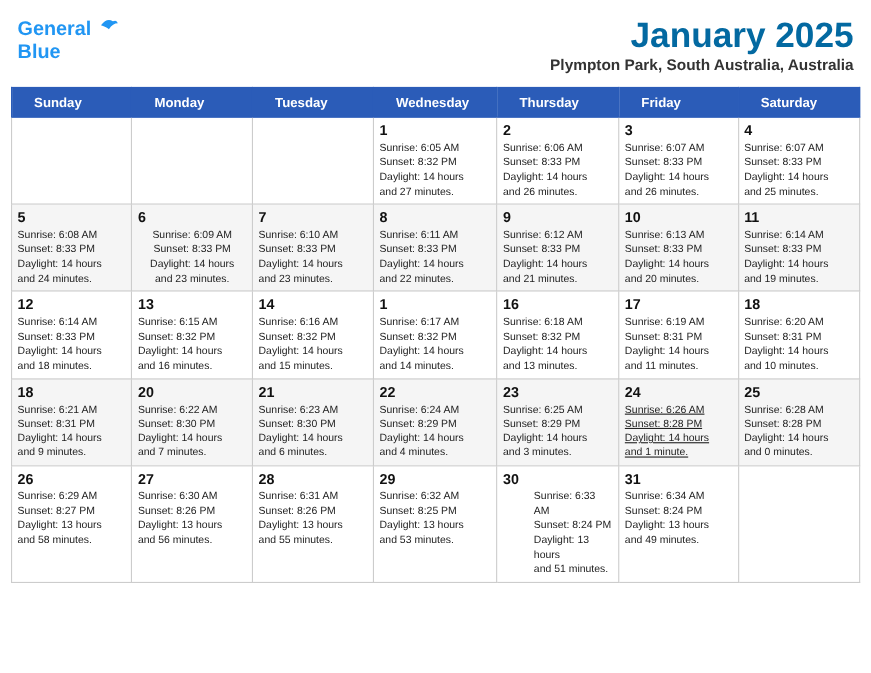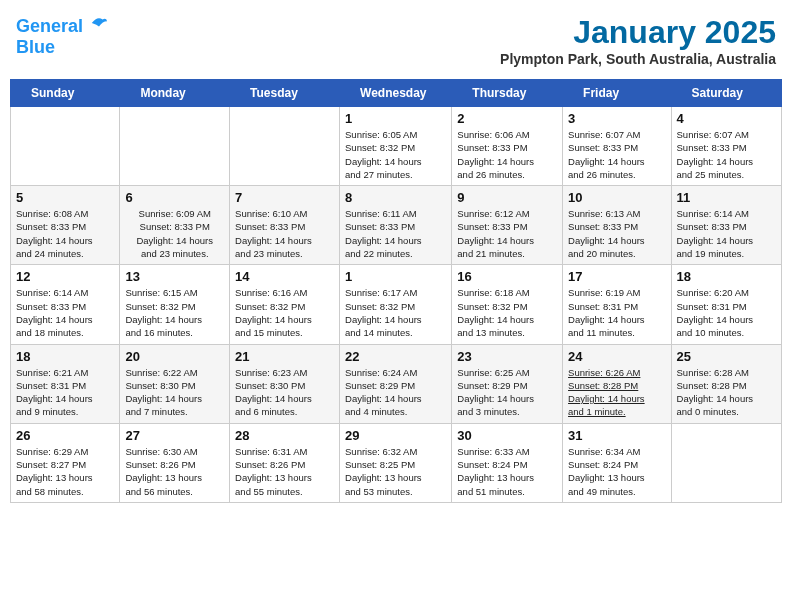--- a/index.html
+++ b/index.html
@@ -341,21 +341,21 @@
           </td>
           <td>
             <div class="day-number">29</div>
             <div class="day-info" style="white-space: pre-line;">Sunrise: 6:32 AM
 Sunset: 8:25 PM
 Daylight: 13 hours
 and 53 minutes.</div>
           </td>
           <td>
             <div class="day-number">30</div>
-            <div class="day-info" style="white-space: pre-line;">Sunrise: 6:33 AM
+            <div class="day-info" style="white-space: pre-line; margin-left: 28px;">Sunrise: 6:33 AM
 Sunset: 8:24 PM
 Daylight: 13 hours
 and 51 minutes.</div>
           </td>
           <td>
             <div class="day-number">31</div>
             <div class="day-info" style="white-space: pre-line;">Sunrise: 6:34 AM
 Sunset: 8:24 PM
 Daylight: 13 hours
 and 49 minutes.</div>

